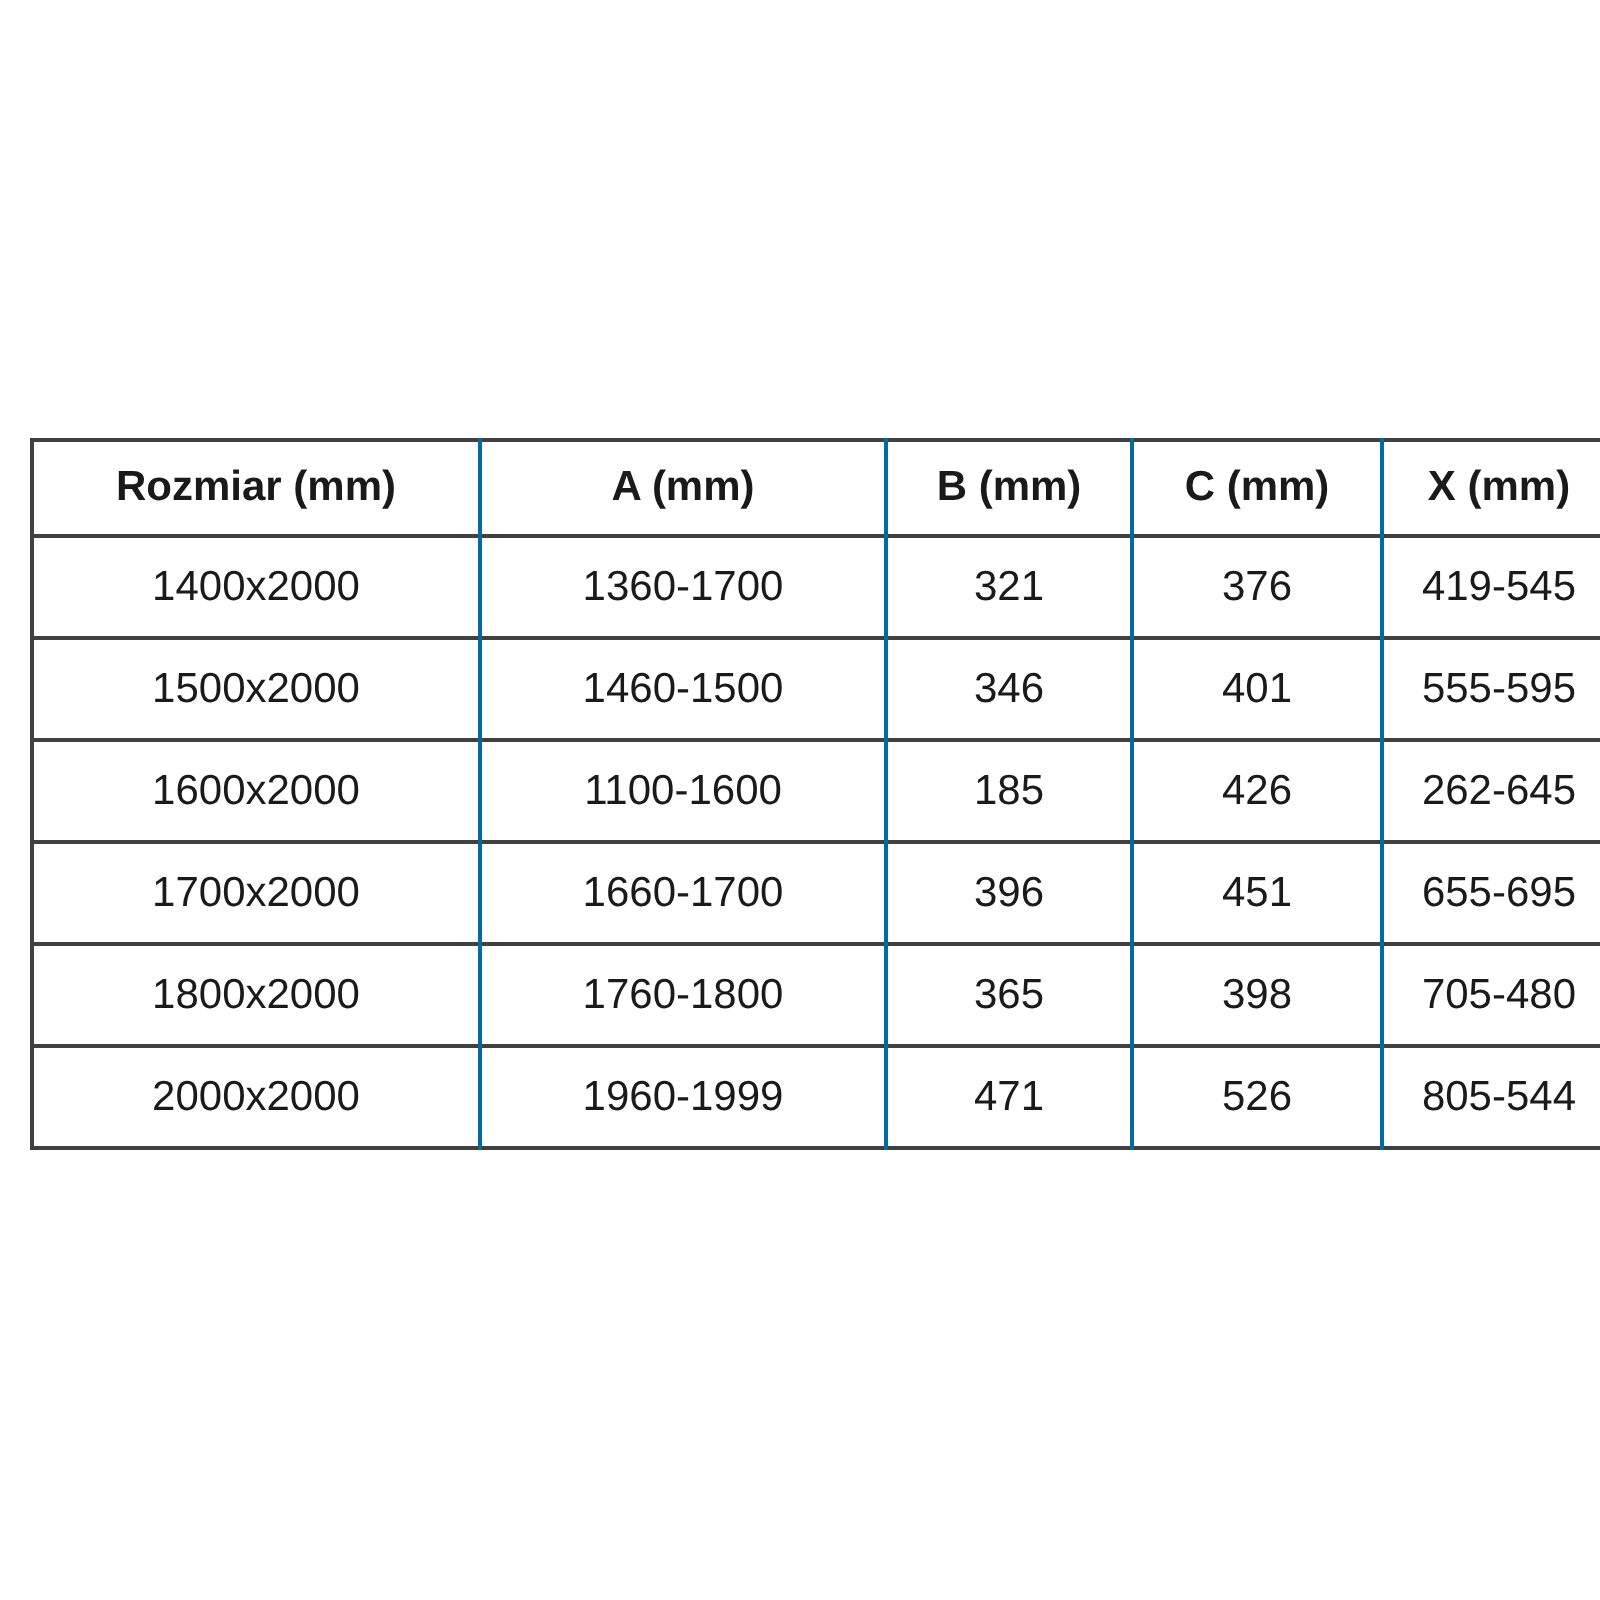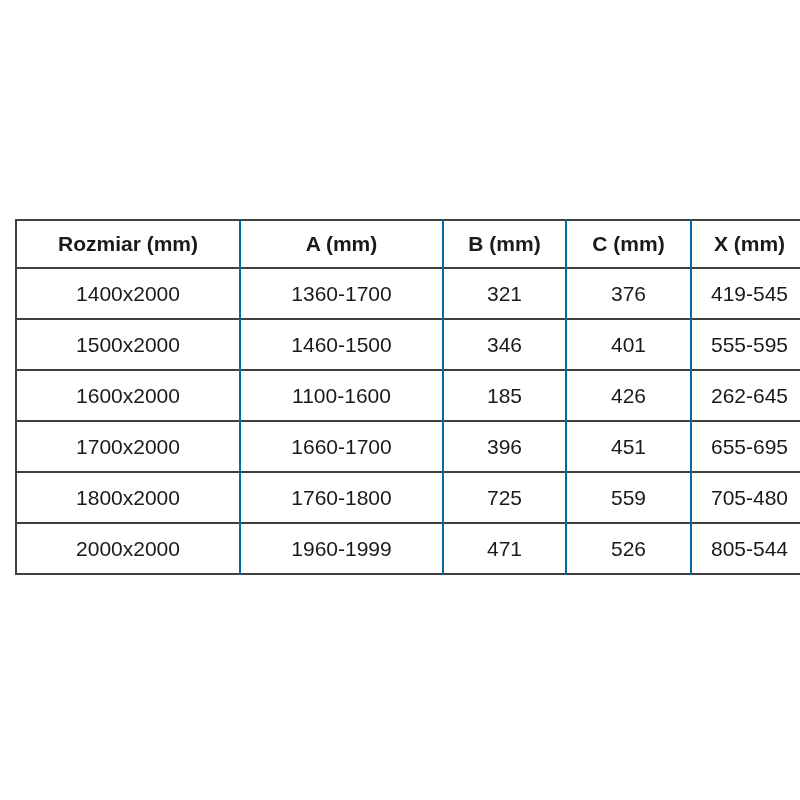--- a/index.html
+++ b/index.html
@@ -101,22 +101,22 @@
         <tr>
           <td>1700x2000</td>
           <td>1660-1700</td>
           <td>396</td>
           <td>451</td>
           <td>655-695</td>
         </tr>
         <tr>
           <td>1800x2000</td>
           <td>1760-1800</td>
-          <td>725</td>
-          <td>559</td>
+          <td>365</td>
+          <td>398</td>
           <td>705-480</td>
         </tr>
         <tr>
           <td>2000x2000</td>
           <td>1960-1999</td>
           <td>471</td>
           <td>526</td>
           <td>805-544</td>
         </tr>
       </tbody>

